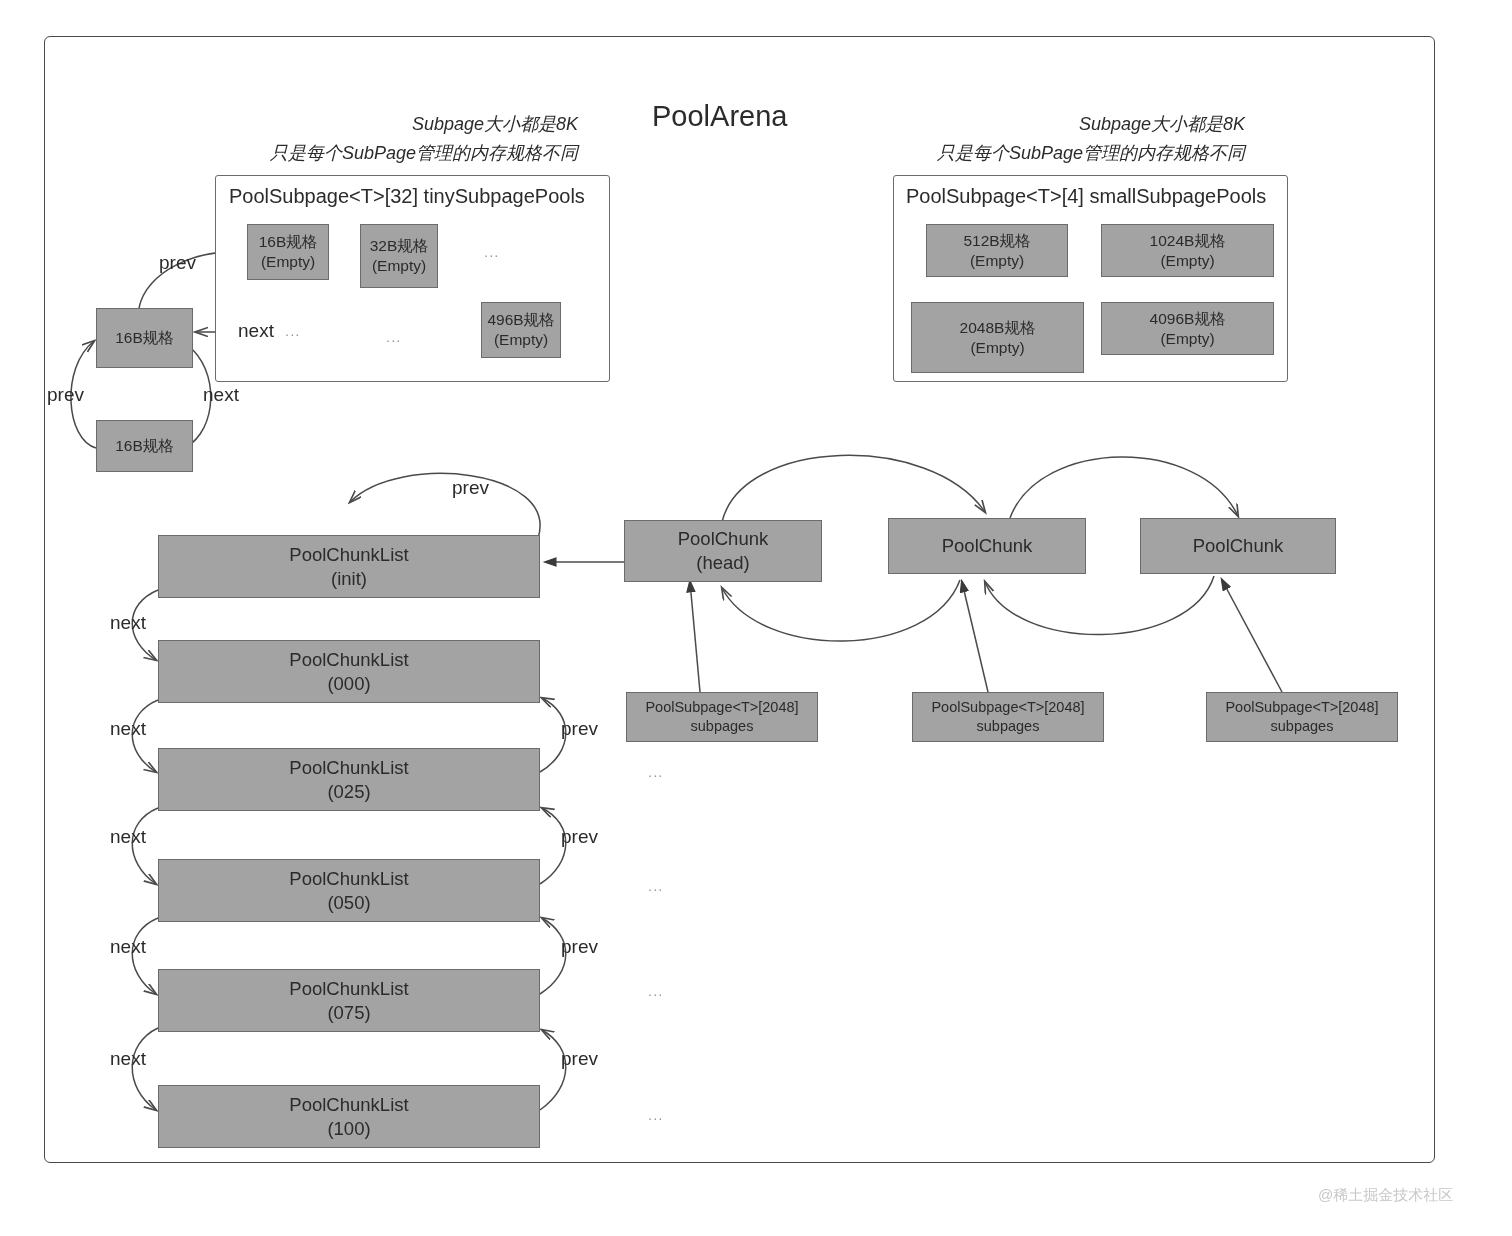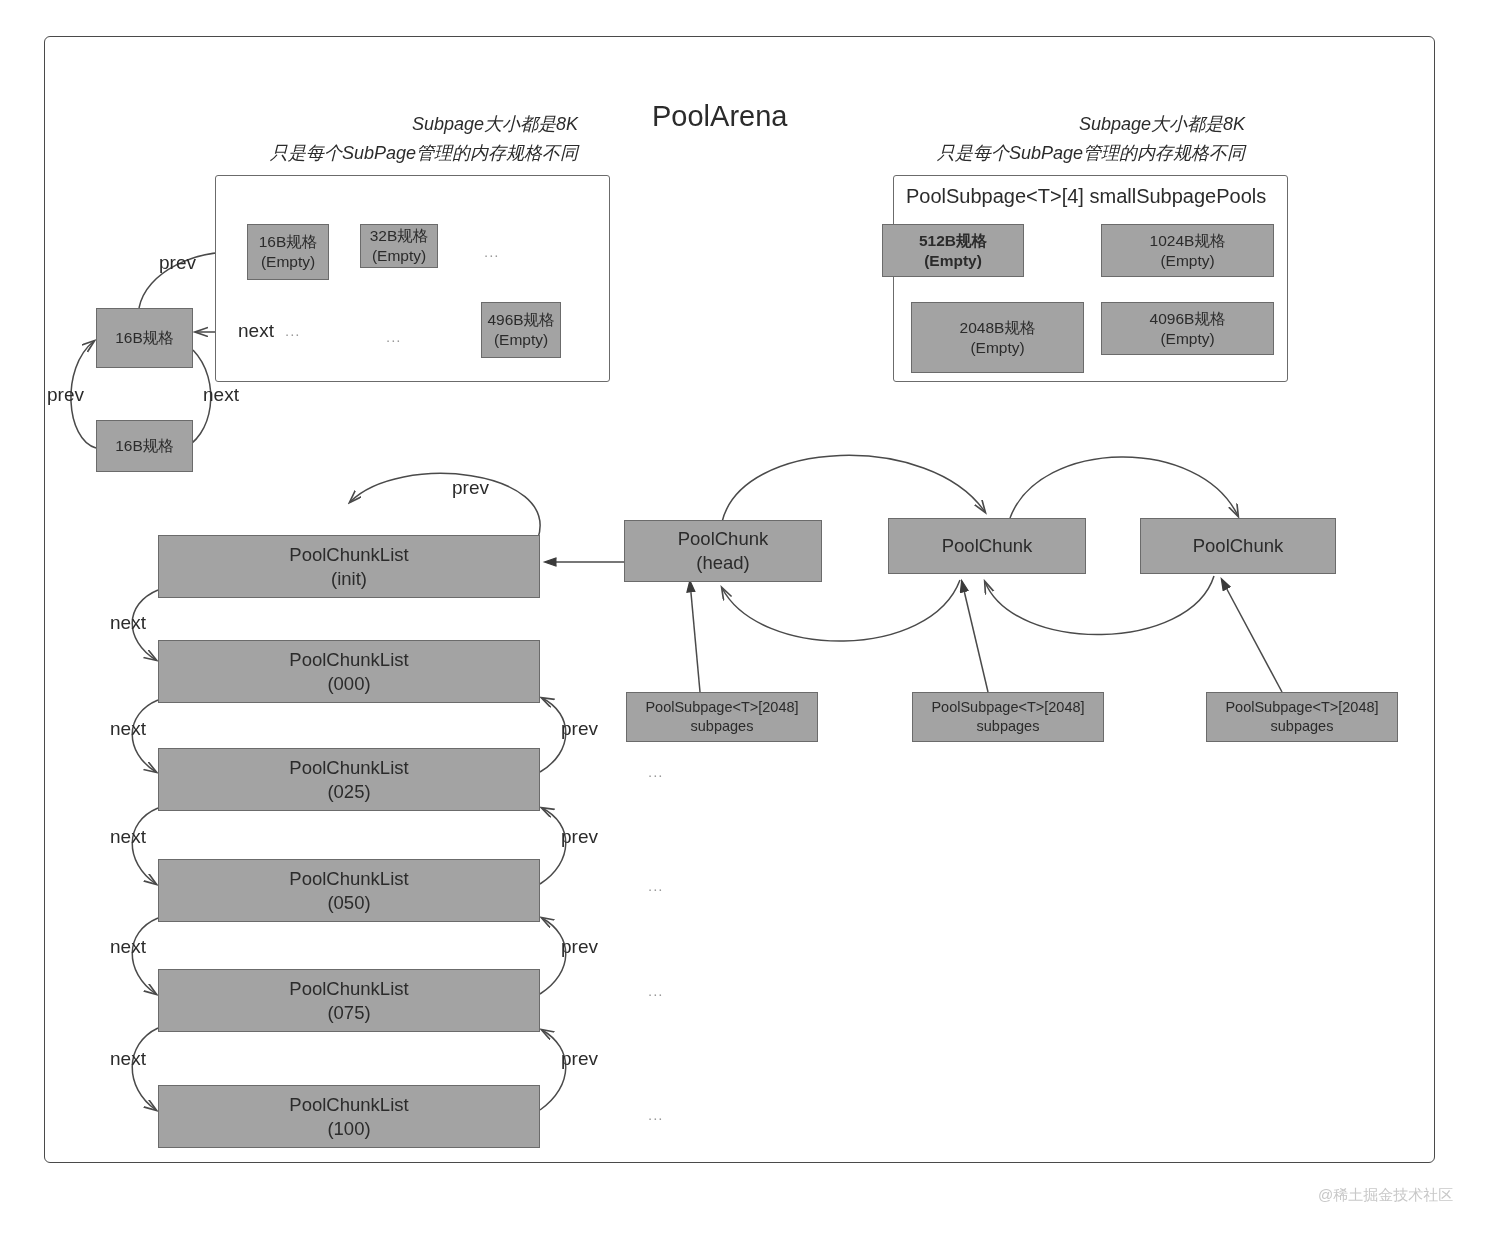--- a/index.html
+++ b/index.html
@@ -160,44 +160,45 @@
     <span>Subpage大小都是8K</span><br>
     <span>只是每个SubPage管理的内存规格不同</span>
   </div>
 
   <div class="caption" style="left:925px; top:110px; width:320px;">
     <span>Subpage大小都是8K</span><br>
     <span>只是每个SubPage管理的内存规格不同</span>
   </div>
 
   <div class="group-box" style="left:215px; top:175px; width:395px; height:207px;"></div>
+  <div class="group-title" style="left:229px; top:185px;">PoolSubpage&lt;T&gt;[32] tinySubpagePools</div>
 
   <div class="node" style="left:247px; top:224px; width:82px; height:56px;">
     <span class="l1 f15">16B规格</span>
     <span class="l2 f15">(Empty)</span>
   </div>
 
-  <div class="node" style="left:360px; top:224px; width:78px; height:44px;">
+  <div class="node" style="left:360px; top:224px; width:78px; height:64px;">
     <span class="l1 f15">32B规格</span>
     <span class="l2 f15">(Empty)</span>
   </div>
 
   <div class="node" style="left:481px; top:302px; width:80px; height:56px;">
     <span class="l1 f15">496B规格</span>
     <span class="l2 f15">(Empty)</span>
   </div>
 
   <div class="dots" style="left:484px; top:243px;">...</div>
   <div class="dots" style="left:285px; top:322px;">...</div>
   <div class="dots" style="left:386px; top:328px;">...</div>
 
   <div class="group-box" style="left:893px; top:175px; width:395px; height:207px;"></div>
   <div class="group-title" style="left:906px; top:185px;">PoolSubpage&lt;T&gt;[4] smallSubpagePools</div>
 
-  <div class="node" style="left:882px; top:224px; width:142px; height:53px;font-weight:bold;">
+  <div class="node" style="left:926px; top:224px; width:142px; height:53px;">
     <span class="l1 f15">512B规格</span>
     <span class="l2 f15">(Empty)</span>
   </div>
   <div class="node" style="left:1101px; top:224px; width:173px; height:53px;">
     <span class="l1 f15">1024B规格</span>
     <span class="l2 f15">(Empty)</span>
   </div>
   <div class="node" style="left:911px; top:302px; width:173px; height:71px;">
     <span class="l1 f15">2048B规格</span>
     <span class="l2 f15">(Empty)</span>

